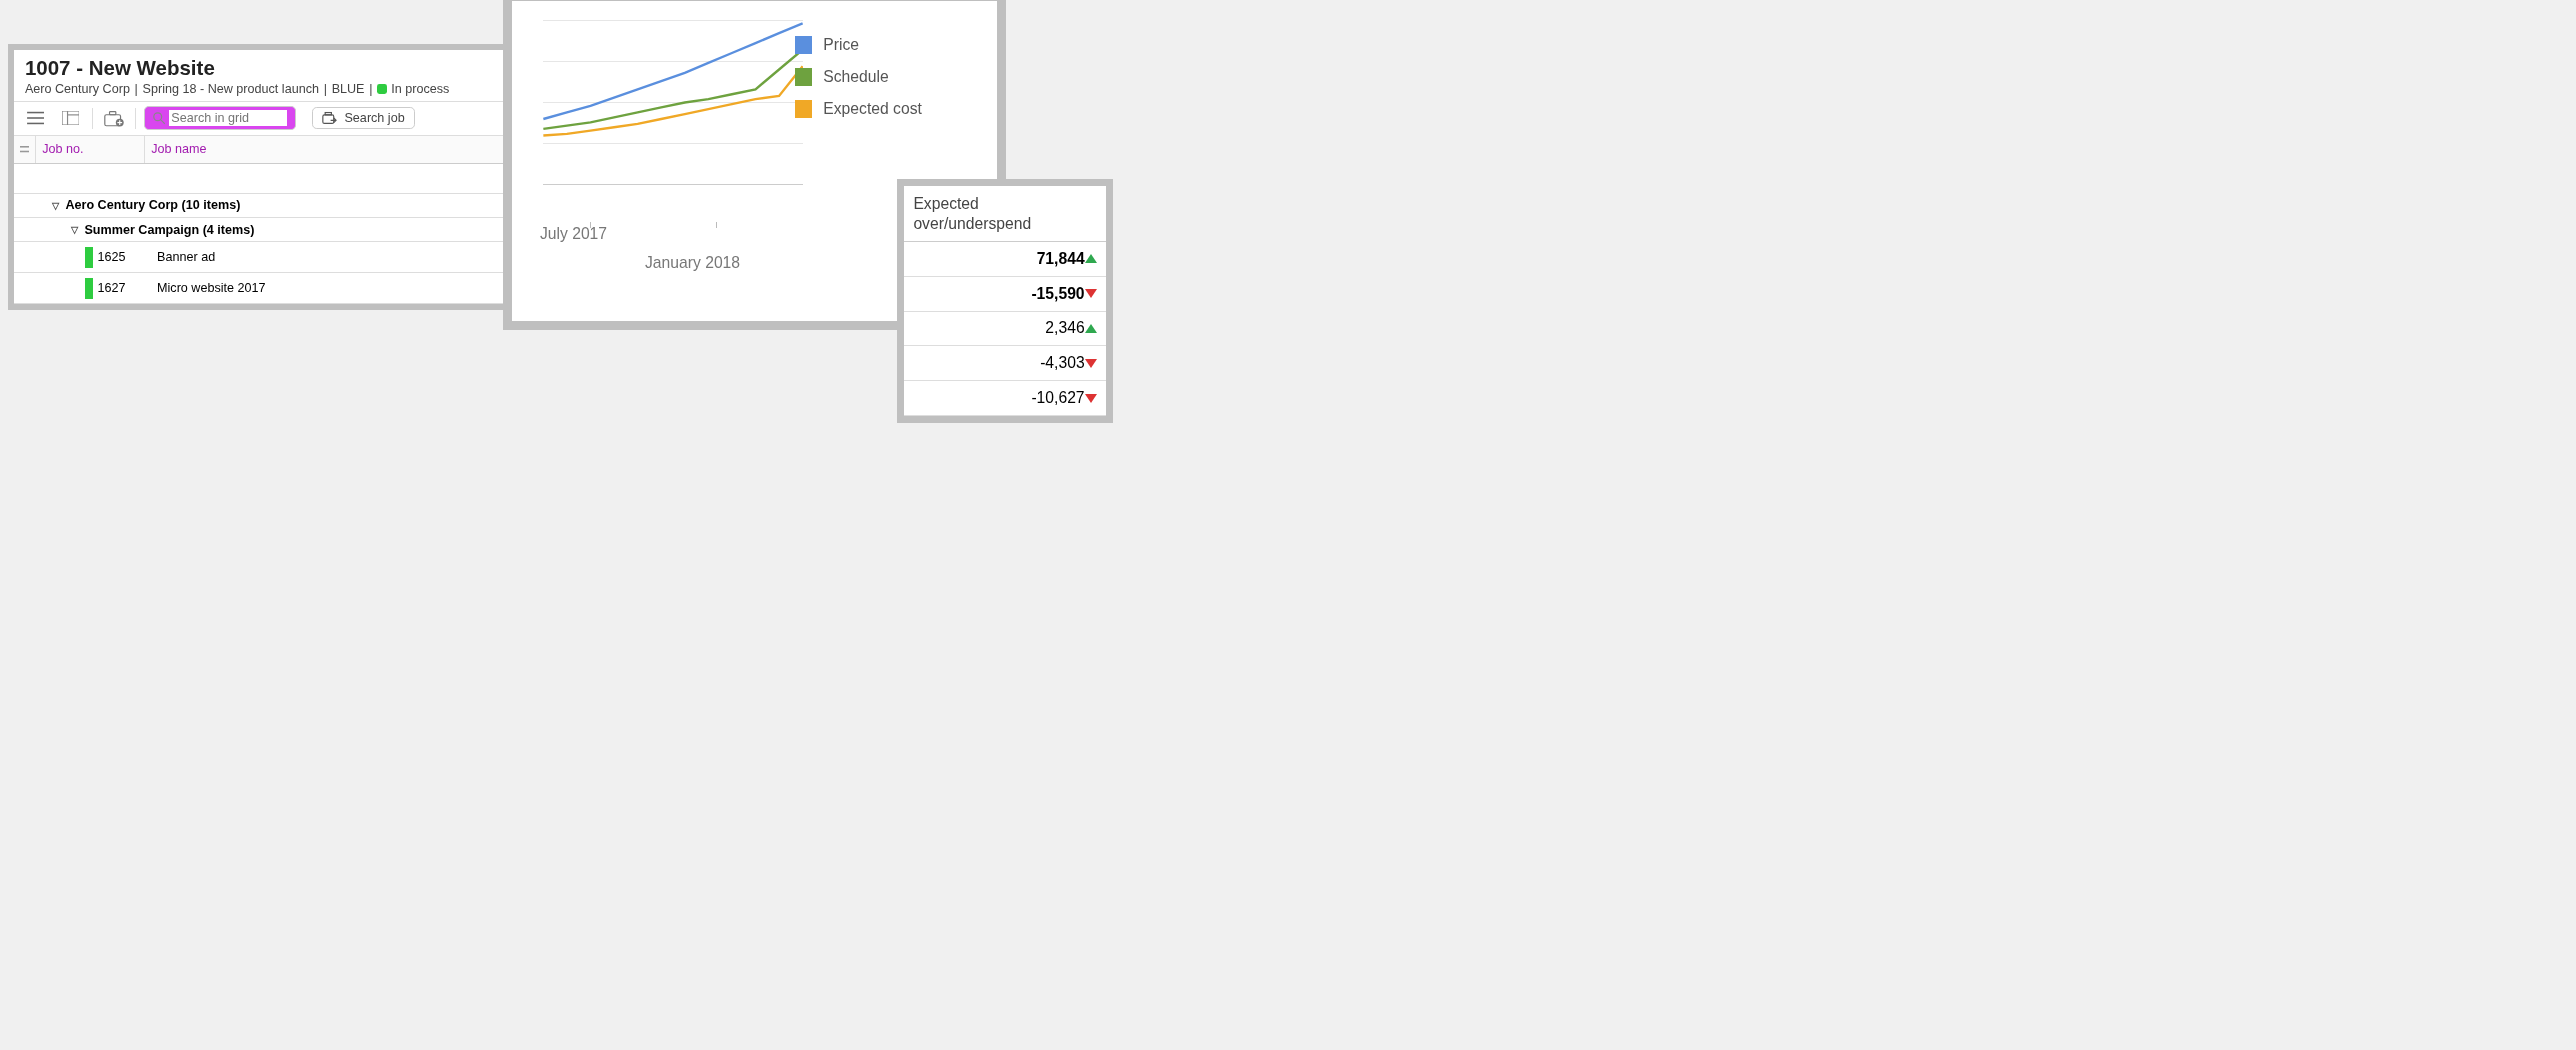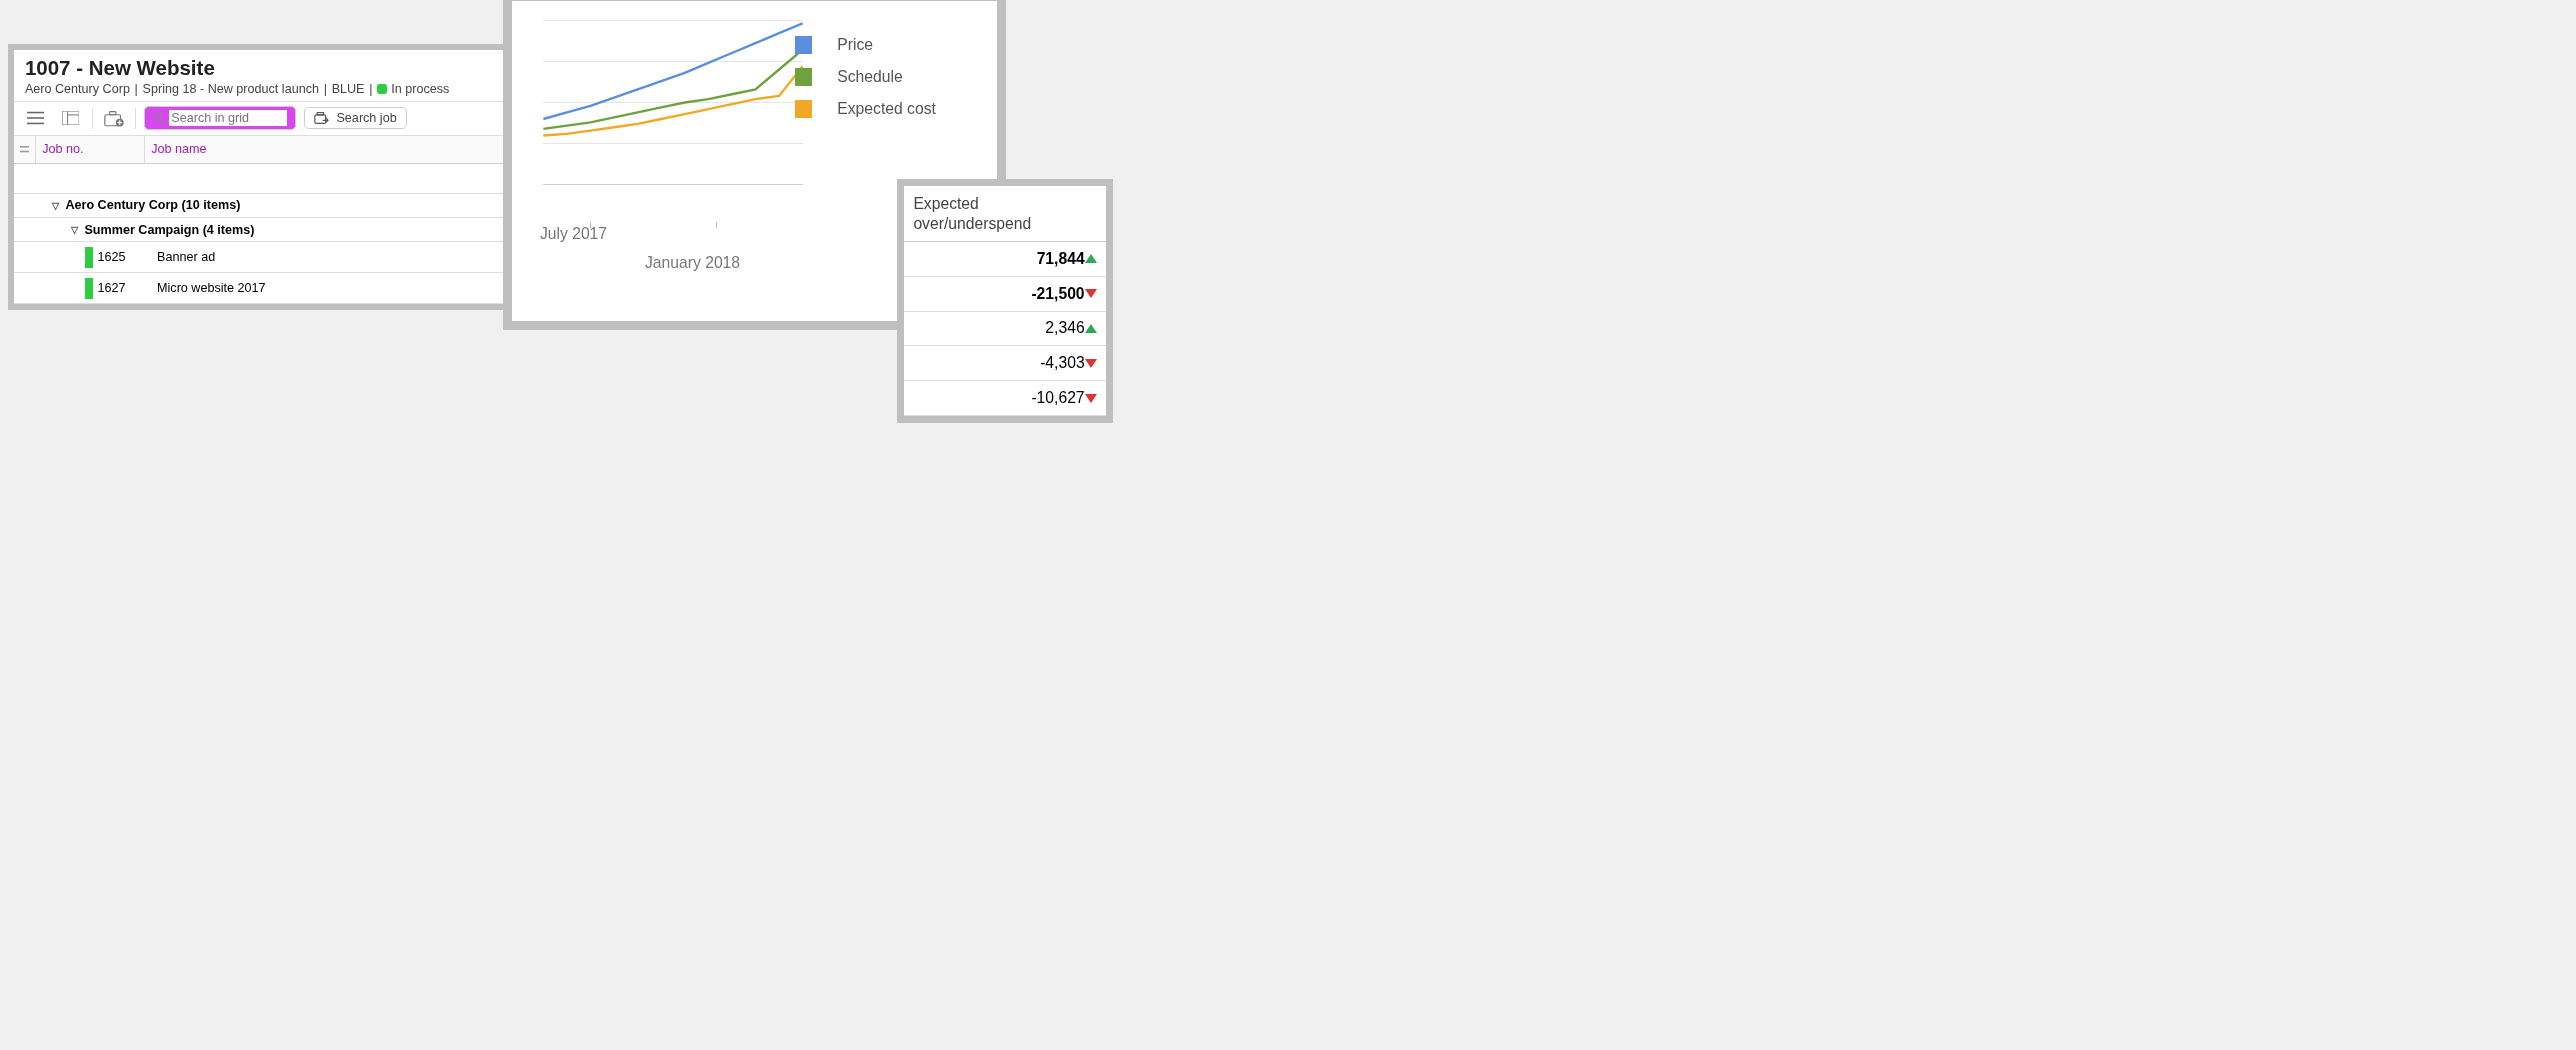--- a/index.html
+++ b/index.html
@@ -73,20 +73,21 @@
   .search-job {
     display: inline-flex;
     align-items: center;
     border: 0.8px solid #ccc;
     border-radius: 4.7px;
     padding: 3.1px 9.4px;
     gap: 6.3px;
     color: #444;
     font-size: 12.6px;
     background: #fff;
+    margin-left: 8px;
   }
   .colhead {
     display: flex;
     border-bottom: 0.8px solid #ccc;
     background: #fafafa;
     font-size: 12.6px;
     color: #a21caf;
   }
   .colhead .ch-handle {
     width: 22px;
@@ -220,21 +221,21 @@
   .legend {
     position: absolute;
     left: 283px;
     top: 35px;
     font-size: 15.7px;
     color: #555;
   }
   .legend-row {
     display: flex;
     align-items: center;
-    gap: 25px;
+    gap: 11px;
     margin-bottom: 14px;
   }
   .legend-sw {
     width: 17.3px; height: 17.3px;
   }
 
   
   .spend-panel {
     position: absolute;
     left: 897px;
@@ -420,21 +421,21 @@
 </div>
 
 <div class="spend-panel">
   <div class="spend-head">Expected over/underspend</div>
   <div id="spend-rows">
       <div class="spend-row">
         <div class="val" style="font-weight: 700;">71,844</div>
         <div class="tri-up"></div>
       </div>
       <div class="spend-row">
-        <div class="val" style="font-weight: 700;">-21,500</div>
+        <div class="val" style="font-weight: 700;">-15,590</div>
         <div class="tri-down"></div>
       </div>
       <div class="spend-row">
         <div class="val">2,346</div>
         <div class="tri-up"></div>
       </div>
       <div class="spend-row">
         <div class="val">-4,303</div>
         <div class="tri-down"></div>
       </div>

